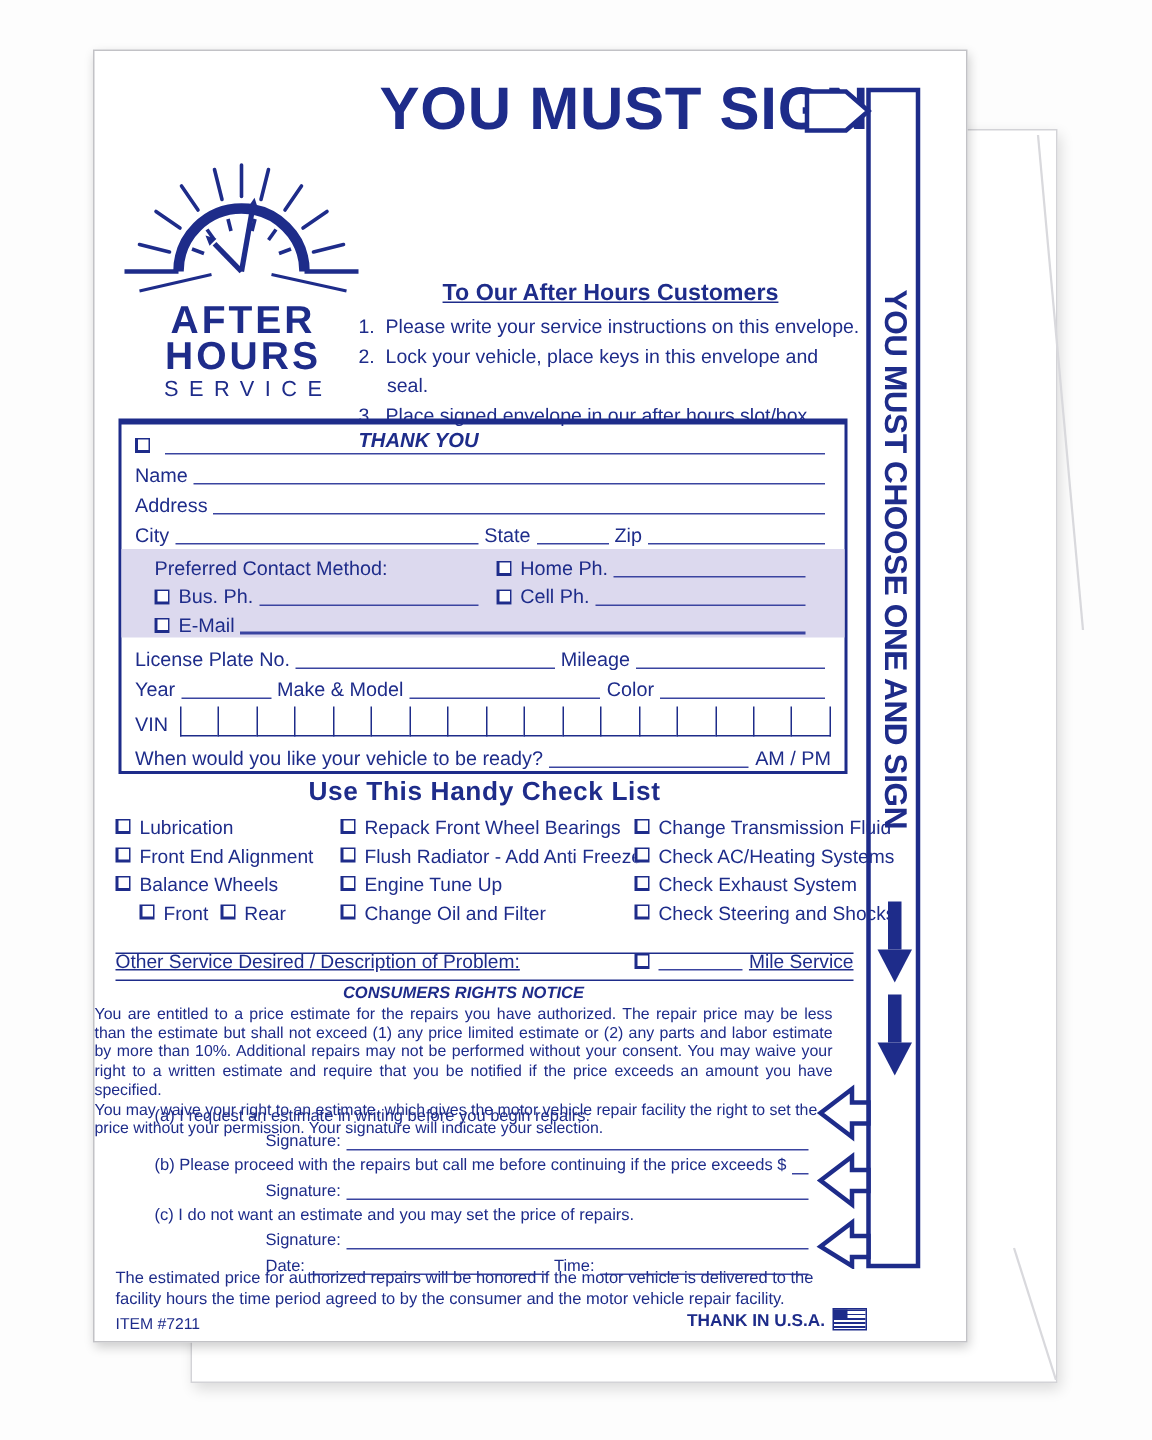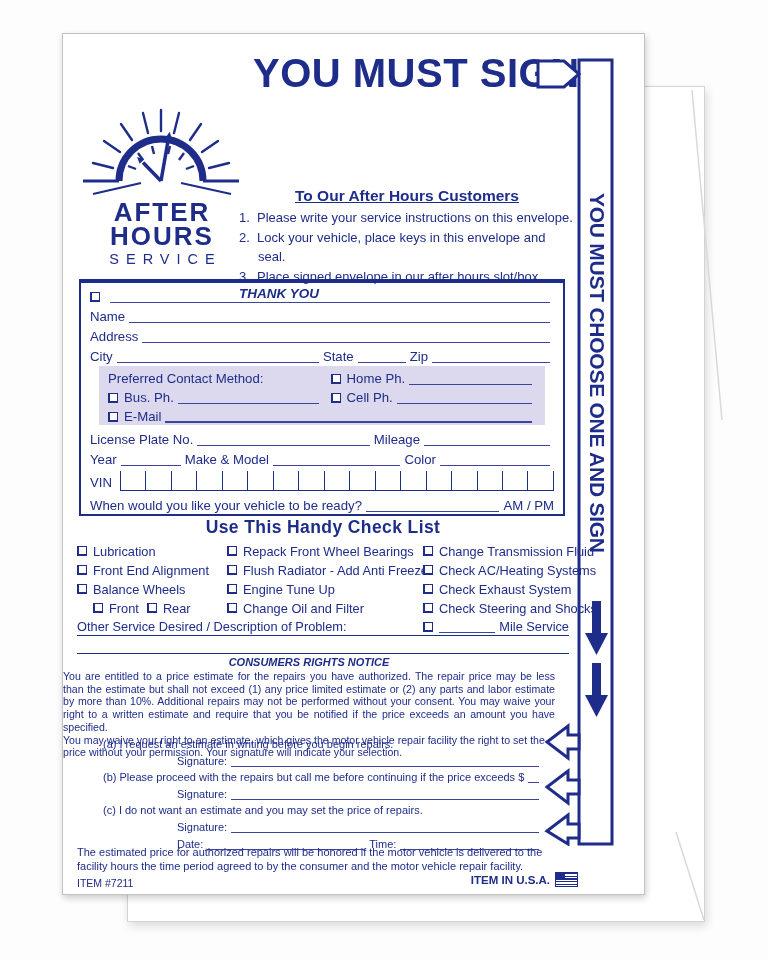--- a/index.html
+++ b/index.html
@@ -34,35 +34,35 @@
   .infobox { position:absolute; left:16px; top:245px; width:486px;
     border:2.5px solid var(--ink); border-top-width:4px; font-size:13.2px; padding:1px 0; }
   .row { display:flex; align-items:flex-end; height:20px; padding:0 9px; }
   .row.c { height:19px; }
   .t { white-space:pre-wrap; flex:none; }
   .ln { border-bottom:1.6px solid var(--line); height:13px; margin:0 4px 1px 4px; }
   .grow { flex:1 1 auto; }
   .cb { display:inline-block; flex:none; width:10px; height:10px;
     border:1.5px solid var(--ink); border-left-width:2.5px; border-bottom-width:2.5px;
     margin-right:6px; margin-bottom:2px; background:#fff; }
-  .cbox { margin:2px 18px; background:var(--highlight); padding:1px 0; }
+  .cbox { margin:2px 0; background:var(--highlight); padding:1px 13px; }
   .half { display:flex; align-items:flex-end; }
   .h-l { flex:0 0 52%; } .h-r { flex:1 1 48%; }
   .vinrow { display:flex; align-items:flex-end; height:24px; padding:0 9px; }
   .vincell { flex:1 1 auto; height:20px; border-left:1.5px solid var(--ink); border-bottom:1.5px solid var(--ink); }
   .vincell:last-child { border-right:1.5px solid var(--ink); }
   .vinlbl { margin-right:8px; margin-bottom:1px; }
 
   .checklist { position:absolute; left:14px; top:483px; width:492px; font-size:12.8px; }
   .cl-title { text-align:center; font-size:17.5px; font-weight:700; letter-spacing:.4px; margin-bottom:4px; }
   .cl-grid { display:flex; }
   .c1 { width:150px; } .c2 { width:196px; } .c3 { width:146px; }
   .cl-item { display:flex; align-items:center; height:19px; }
   .cl-sub { padding-left:16px; }
-  .cl-bottom { display:flex; align-items:flex-start; margin-top:1px; }
+  .cl-bottom { display:flex; align-items:flex-start; margin-top:15px;text-decoration:underline; }
   .cl-other { width:346px; }
   .mile { display:flex; align-items:flex-end; width:146px; }
 
   .writelines { position:absolute; left:14px; top:584px; width:492px; }
   .wl { height:18px; border-bottom:1.8px solid var(--ink); }
 
   .notice { position:absolute; left:0; top:622px; width:492px; }
   .nt-title { text-align:center; font-size:11px; font-weight:700; font-style:italic; margin-bottom:2px; }
   .nt-p1 { font-size:10.6px; line-height:1.2; text-align:justify; }
   .nt-p2 { font-size:10.6px; line-height:1.2; }
@@ -339,21 +339,21 @@
         <span class="t">Date:</span>
         <span class="ln" style="width:158px"></span>
         <span class="t">Time:</span>
         <span class="ln grow"></span>
       </div>
     </div>
 
     <div class="honored">The estimated price for authorized repairs will be honored if the motor vehicle is delivered to the facility hours the time period agreed to by the consumer and the motor vehicle repair facility.</div>
     <div class="item-no">ITEM #7211</div>
     <div class="made">
-      <span>ITEM IN U.S.A.</span><span class="flag"></span>
+      <span>THANK IN U.S.A.</span><span class="flag"></span>
     </div>
 
     <svg class="rail" viewBox="0 0 106 800">
       <rect x="48" y="14" width="33" height="784" fill="none" stroke="var(--ink)" stroke-width="3"></rect>
       <path d="M7,15 L33,15 L48,28 L33,41 L7,41 Z" fill="#fff" stroke="var(--ink)" stroke-width="3"></path>
       <text transform="translate(59,147) rotate(90)" textLength="362" font-size="21" font-weight="bold" letter-spacing="2" fill="var(--ink)" font-family="Liberation Sans, sans-serif">YOU MUST CHOOSE ONE AND SIGN</text>
       <g fill="var(--ink)">
         <rect x="61" y="555" width="9" height="32"></rect>
         <polygon points="54,587 77,587 65.5,609"></polygon>
       </g>

